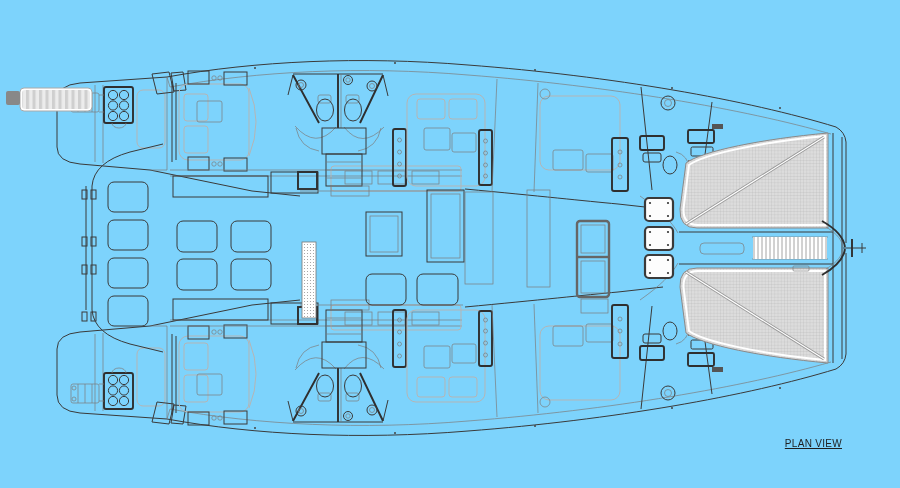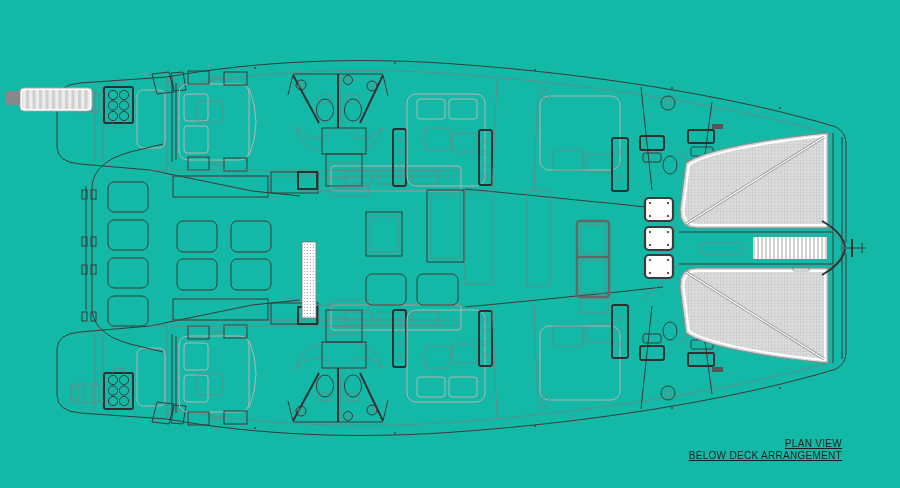--- a/index.html
+++ b/index.html
@@ -1,16 +1,16 @@
 <!DOCTYPE html>
 <html><head>
 <meta charset="utf-8">
 <style>
   html,body{margin:0;padding:0;background:#fff;}
-  .page{position:relative;width:900px;height:488px;background:#14b8a6;overflow:hidden;
+  .page{position:relative;width:900px;height:488px;background:#7dd3fc;overflow:hidden;
         font-family:"Liberation Sans",sans-serif;}
   .plan-svg{position:absolute;left:0;top:0;}
   .title-block{position:absolute;top:438px;right:58px;text-align:right;
         color:#1f1f1f;font-size:10px;line-height:11.5px;letter-spacing:.3px;}
   .title-block div{text-decoration:underline;white-space:nowrap;}
   
   .ln{fill:none;stroke:#3a3a3a;stroke-width:1;}
   .ln2{fill:none;stroke:#2f2f2f;stroke-width:1.9;}
   .thin{fill:none;stroke:#7d7d7d;stroke-width:0.7;}
   .lt{fill:none;stroke:#b5b5b5;stroke-width:1;}
@@ -279,16 +279,15 @@
   <g>
     <path class="ln2" d="M822,221 C838,230 844,240 845,247 M822,275 C838,266 844,256 845,249"></path>
     <path class="thin" d="M826,227 C838,234 842,241 843,247 M826,269 C838,262 842,255 843,249"></path>
     <path class="ln" d="M843,248 L866,248 M862,243 L862,253"></path>
     <path class="ln2" d="M852,239 L852,257"></path>
   </g>
 </svg>
 
 <div class="title-block">
   <div>PLAN VIEW</div>
-  <div>BELOW DECK ARRANGEMENT</div>
 </div>
 
 </div>
 
 </body></html>

